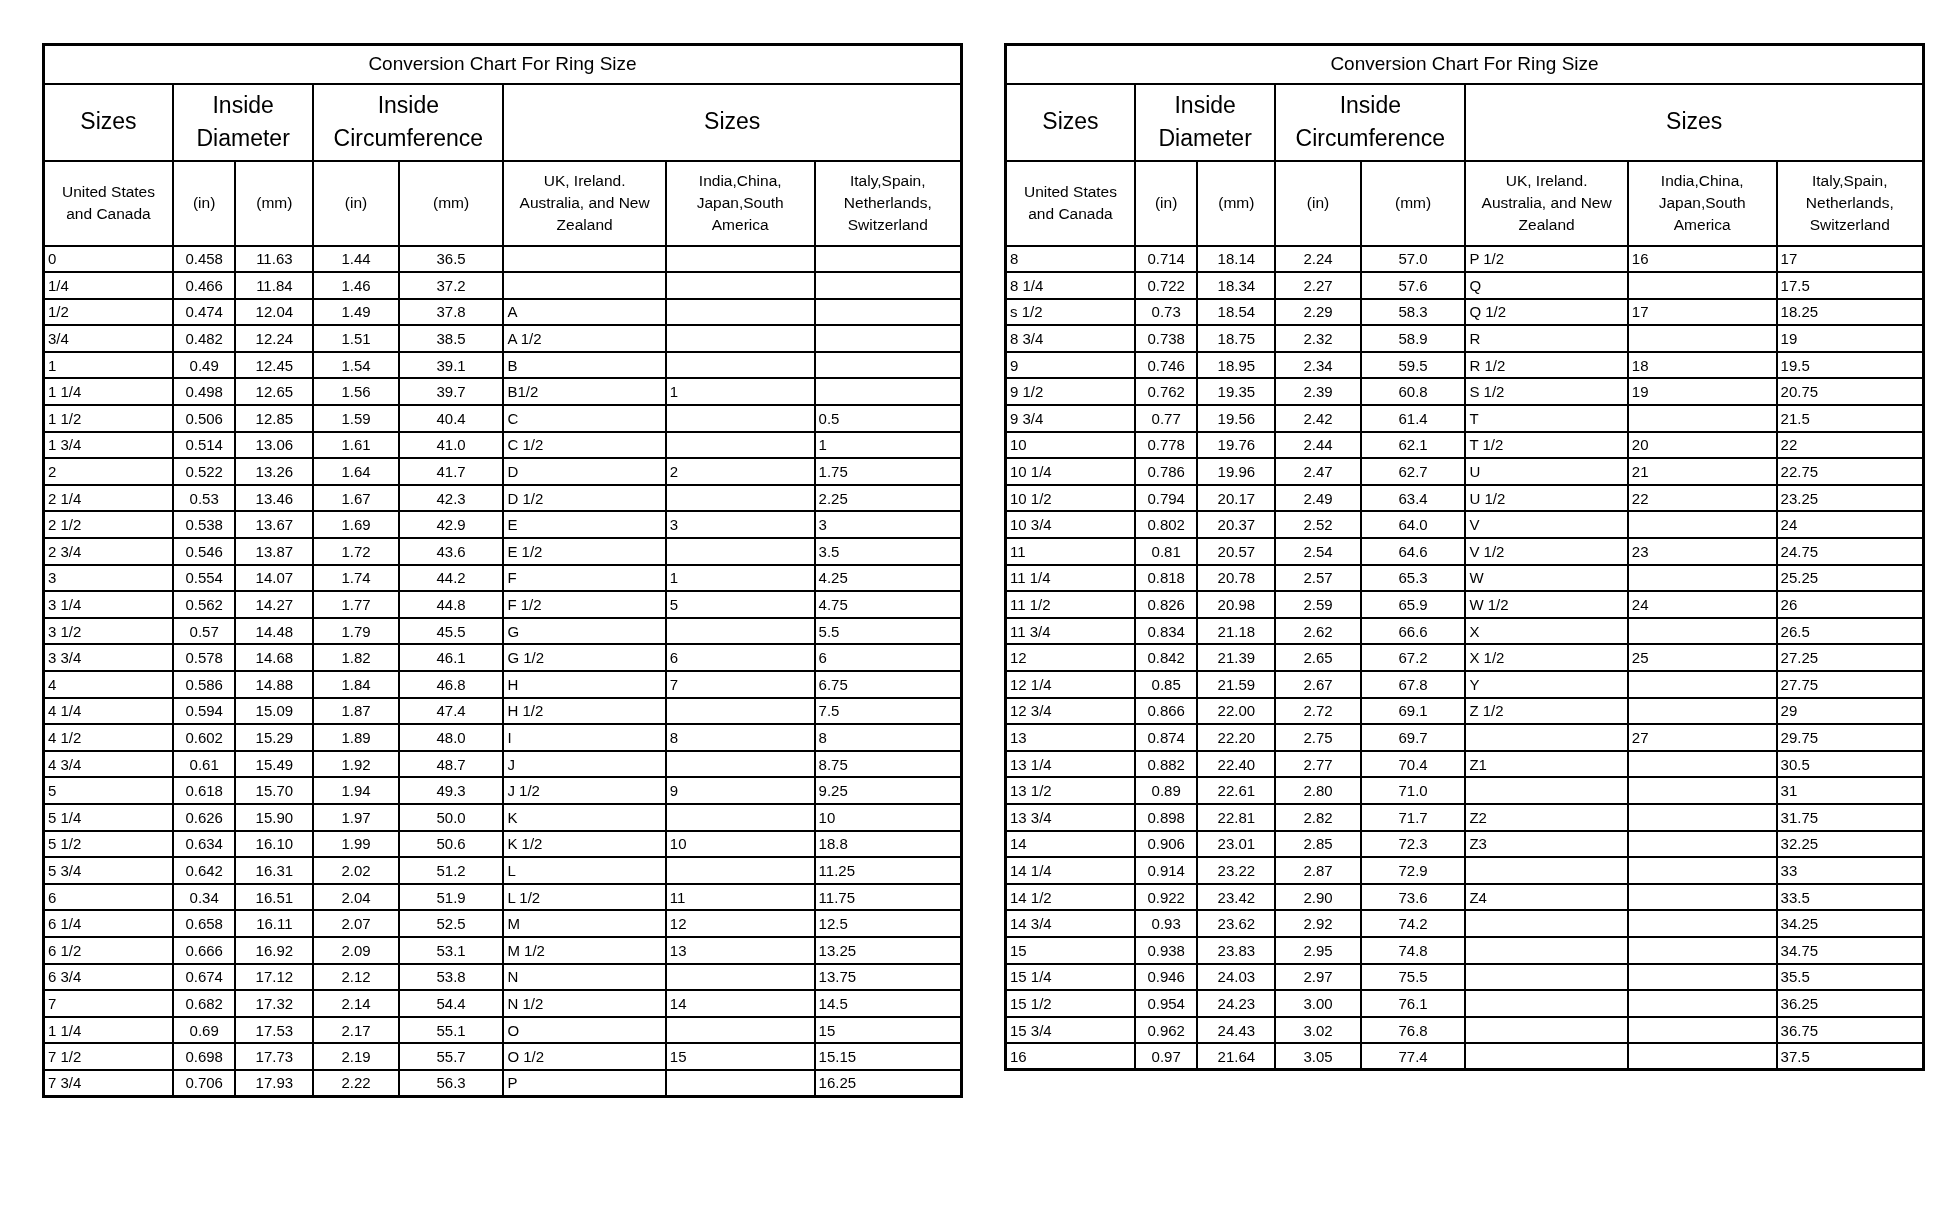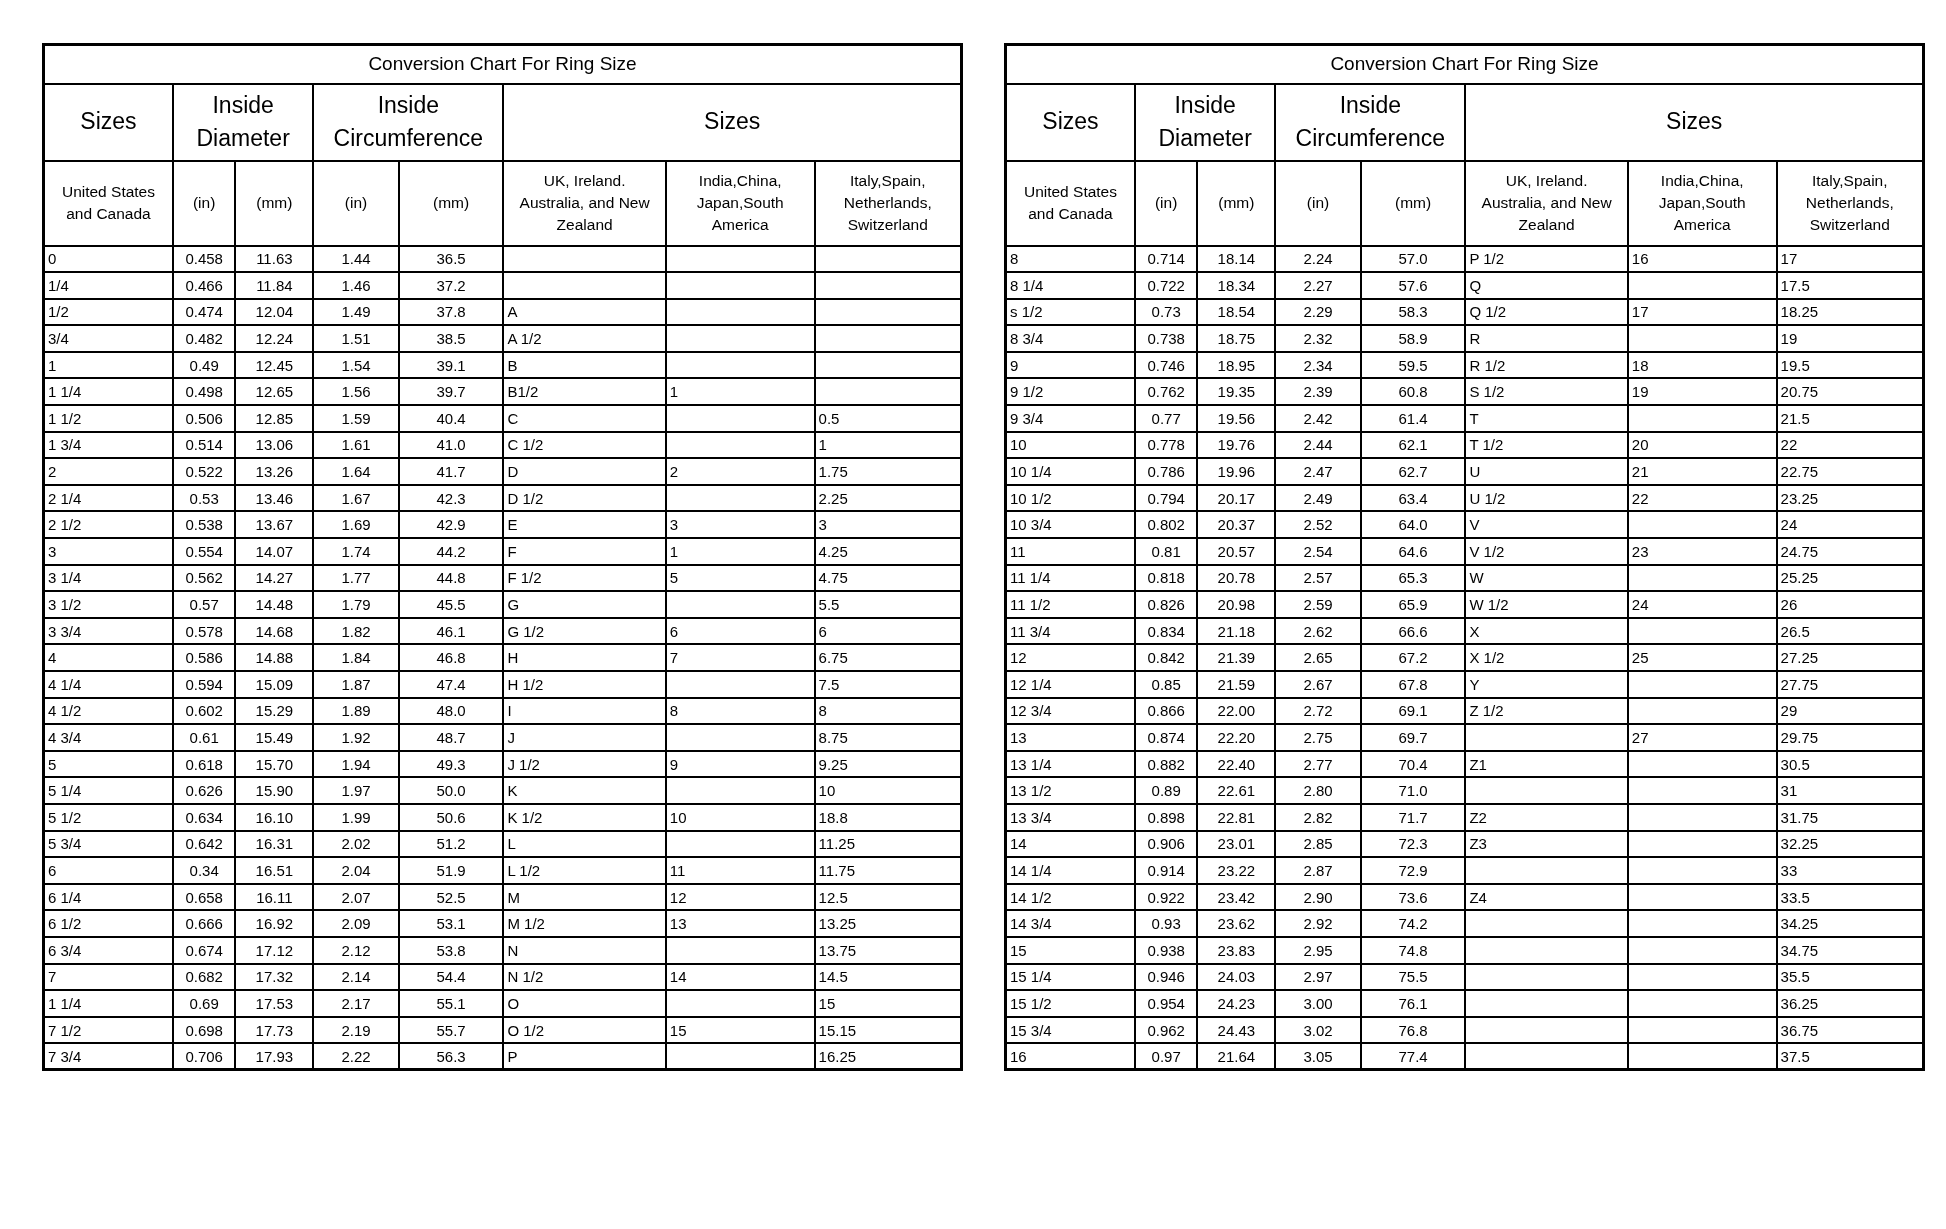--- a/index.html
+++ b/index.html
@@ -217,20 +217,30 @@
           <td class="c0">2 1/2</td>
           <td class="c1">0.538</td>
           <td class="c2">13.67</td>
           <td class="c3">1.69</td>
           <td class="c4">42.9</td>
           <td class="c5">E</td>
           <td class="c6">3</td>
           <td class="c7">3</td>
         </tr>
         <tr>
+          <td class="c0">2 3/4</td>
+          <td class="c1">0.546</td>
+          <td class="c2">13.87</td>
+          <td class="c3">1.72</td>
+          <td class="c4">43.6</td>
+          <td class="c5">E 1/2</td>
+          <td class="c6"></td>
+          <td class="c7">3.5</td>
+        </tr>
+        <tr>
           <td class="c0">3</td>
           <td class="c1">0.554</td>
           <td class="c2">14.07</td>
           <td class="c3">1.74</td>
           <td class="c4">44.2</td>
           <td class="c5">F</td>
           <td class="c6">1</td>
           <td class="c7">4.25</td>
         </tr>
         <tr>

